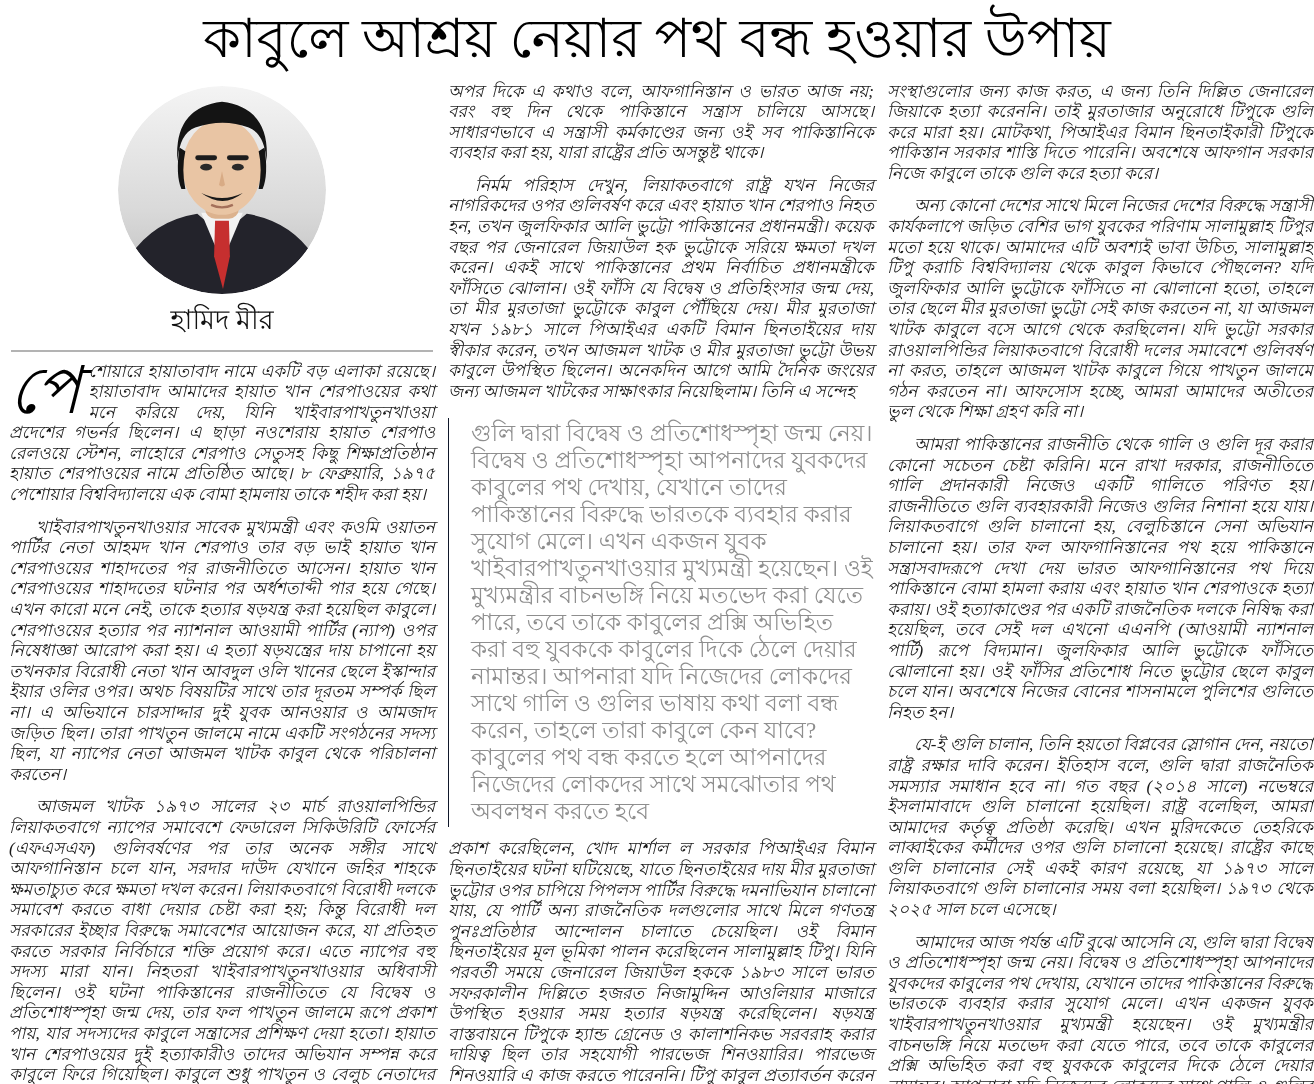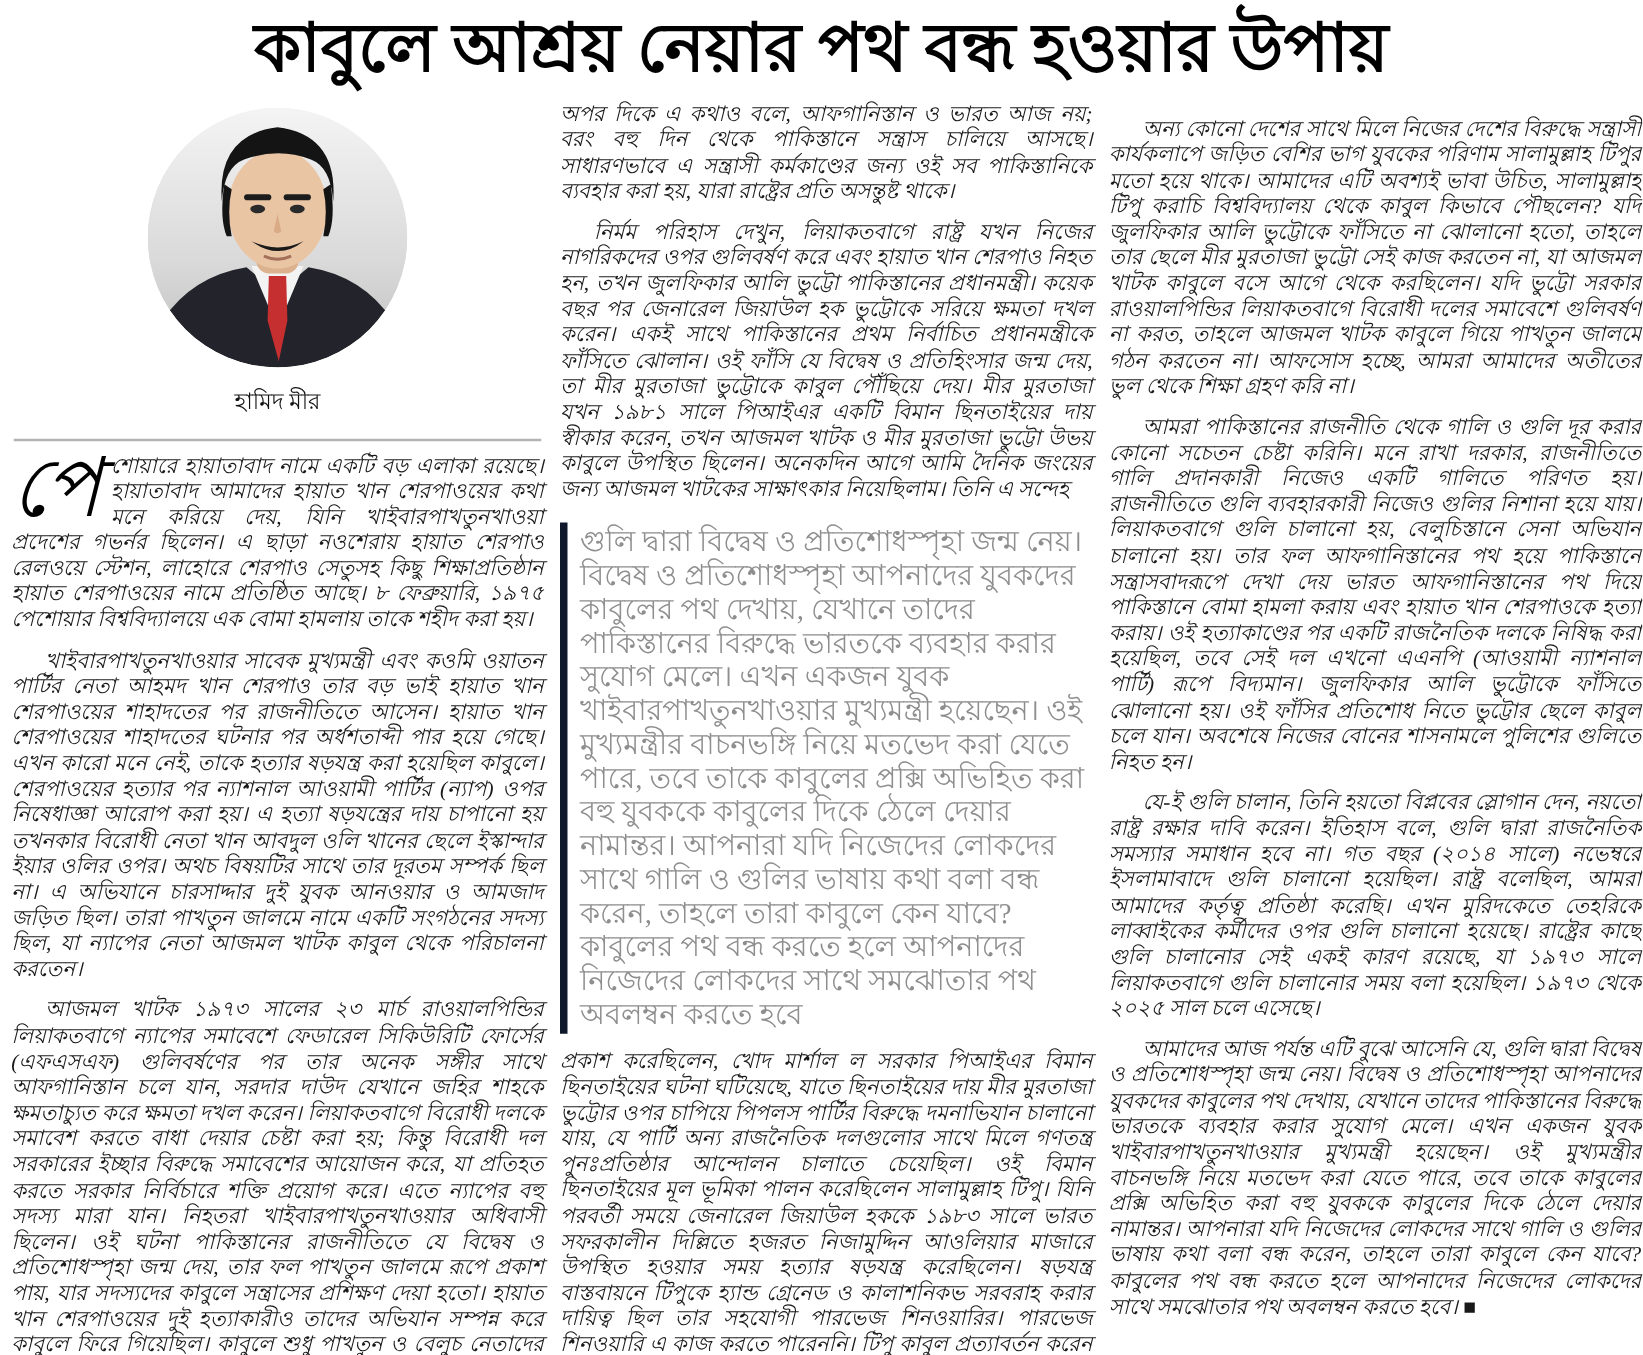--- a/index.html
+++ b/index.html
@@ -3,42 +3,42 @@
 <meta charset="utf-8">
 <style>
   html,body{margin:0;padding:0;background:#ffffff;}
   .page{
     position:relative;width:1314px;height:1084px;overflow:hidden;
     background:#ffffff;color:#141414;
     font-family:"Liberation Serif","DejaVu Serif",serif;
   }
   .headline{
     margin:6px 0 8px 0;text-align:center;
-    font-size:54px;font-weight:700;line-height:1.25;color:#000;
+    font-size:54px;font-weight:400;line-height:1.25;color:#000;
   }
   .cols{display:flex;gap:13px;padding:0 9px;align-items:flex-start;}
   .col{width:426px;flex:0 0 426px;}
   .photo-wrap{text-align:center;margin-top:4px;}
   .portrait{
     width:208px;height:208px;border-radius:50%;display:inline-block;overflow:hidden;
   }
   .caption{
-    text-align:center;font-size:18px;line-height:32px;color:#111;margin-top:6px;
+    text-align:center;font-size:27px;line-height:32px;color:#111;margin-top:6px;
   }
   .rule{border:none;border-top:2px solid #b3b3b3;margin:14px 2px 10px 2px;}
   .para{
     margin:0;font-size:17px;line-height:20.6px;text-align:justify;color:#191919;font-style:italic;
   }
   .indent{text-indent:27px;margin-top:12px;}
   .dropcap{
     float:left;font-size:66px;line-height:54px;padding:2px 8px 0 0;color:#000;
   }
   .pullquote{
-    margin:16px 0 12px 0;padding:2px 0 2px 10px;
-    border-left:6px solid #0f172a;
+    margin:16px 0 12px 0;padding:2px 0 2px 22px;
+    border-left:1px solid #0f172a;
     color:#8e8e8e;font-size:23px;line-height:27px;text-align:left;
   }
 </style>
 </head>
 <body>
 
 <div class="page">
 
   <h1 class="headline">কাবুলে আশ্রয় নেয়ার পথ বন্ধ হওয়ার উপায়</h1>
 
@@ -97,20 +97,21 @@
     </div>
 
     <div class="col">
       <p class="para">অপর দিকে এ কথাও বলে, আফগানিস্তান ও ভারত আজ নয়; বরং বহু দিন থেকে পাকিস্তানে সন্ত্রাস চালিয়ে আসছে। সাধারণভাবে এ সন্ত্রাসী কর্মকাণ্ডের জন্য ওই সব পাকিস্তানিকে ব্যবহার করা হয়, যারা রাষ্ট্রের প্রতি অসন্তুষ্ট থাকে।</p>
       <p class="para indent">নির্মম পরিহাস দেখুন, লিয়াকতবাগে রাষ্ট্র যখন নিজের নাগরিকদের ওপর গুলিবর্ষণ করে এবং হায়াত খান শেরপাও নিহত হন, তখন জুলফিকার আলি ভুট্টো পাকিস্তানের প্রধানমন্ত্রী। কয়েক বছর পর জেনারেল জিয়াউল হক ভুট্টোকে সরিয়ে ক্ষমতা দখল করেন। একই সাথে পাকিস্তানের প্রথম নির্বাচিত প্রধানমন্ত্রীকে ফাঁসিতে ঝোলান। ওই ফাঁসি যে বিদ্বেষ ও প্রতিহিংসার জন্ম দেয়, তা মীর মুরতাজা ভুট্টোকে কাবুল পৌঁছিয়ে দেয়। মীর মুরতাজা যখন ১৯৮১ সালে পিআইএর একটি বিমান ছিনতাইয়ের দায় স্বীকার করেন, তখন আজমল খাটক ও মীর মুরতাজা ভুট্টো উভয় কাবুলে উপস্থিত ছিলেন। অনেকদিন আগে আমি দৈনিক জংয়ের জন্য আজমল খাটকের সাক্ষাৎকার নিয়েছিলাম। তিনি এ সন্দেহ</p>
       <blockquote class="pullquote">গুলি দ্বারা বিদ্বেষ ও প্রতিশোধস্পৃহা জন্ম নেয়। বিদ্বেষ ও প্রতিশোধস্পৃহা আপনাদের যুবকদের কাবুলের পথ দেখায়, যেখানে তাদের পাকিস্তানের বিরুদ্ধে ভারতকে ব্যবহার করার সুযোগ মেলে। এখন একজন যুবক খাইবারপাখতুনখাওয়ার মুখ্যমন্ত্রী হয়েছেন। ওই মুখ্যমন্ত্রীর বাচনভঙ্গি নিয়ে মতভেদ করা যেতে পারে, তবে তাকে কাবুলের প্রক্সি অভিহিত করা বহু যুবককে কাবুলের দিকে ঠেলে দেয়ার নামান্তর। আপনারা যদি নিজেদের লোকদের সাথে গালি ও গুলির ভাষায় কথা বলা বন্ধ করেন, তাহলে তারা কাবুলে কেন যাবে? কাবুলের পথ বন্ধ করতে হলে আপনাদের নিজেদের লোকদের সাথে সমঝোতার পথ অবলম্বন করতে হবে</blockquote>
       <p class="para">প্রকাশ করেছিলেন, খোদ মার্শাল ল সরকার পিআইএর বিমান ছিনতাইয়ের ঘটনা ঘটিয়েছে, যাতে ছিনতাইয়ের দায় মীর মুরতাজা ভুট্টোর ওপর চাপিয়ে পিপলস পার্টির বিরুদ্ধে দমনাভিযান চালানো যায়, যে পার্টি অন্য রাজনৈতিক দলগুলোর সাথে মিলে গণতন্ত্র পুনঃপ্রতিষ্ঠার আন্দোলন চালাতে চেয়েছিল। ওই বিমান ছিনতাইয়ের মূল ভূমিকা পালন করেছিলেন সালামুল্লাহ টিপু। যিনি পরবর্তী সময়ে জেনারেল জিয়াউল হককে ১৯৮৩ সালে ভারত সফরকালীন দিল্লিতে হজরত নিজামুদ্দিন আওলিয়ার মাজারে উপস্থিত হওয়ার সময় হত্যার ষড়যন্ত্র করেছিলেন। ষড়যন্ত্র বাস্তবায়নে টিপুকে হ্যান্ড গ্রেনেড ও কালাশনিকভ সরবরাহ করার দায়িত্ব ছিল তার সহযোগী পারভেজ শিনওয়ারির। পারভেজ শিনওয়ারি এ কাজ করতে পারেননি। টিপু কাবুল প্রত্যাবর্তন করেন এবং শিনওয়ারিকে হত্যা করেন। শিনওয়ারির হত্যার অভিযোগে আফগান প্রেসিডেন্ট ড. নজিবুল্লাহর নির্দেশে সালামুল্লাহ টিপুকে কাবুলে গুলি করে হত্যা করা হয়। এ দাবিও করা হয়, মীর মুরতাজা ভুট্টোর সন্দেহ ছিল, টিপু পাকিস্তানি গোয়েন্দা</p>
     </div>
 
     <div class="col">
+      <p class="para">সংস্থাগুলোর জন্য কাজ করত, এ জন্য তিনি দিল্লিত জেনারেল জিয়াকে হত্যা করেননি। তাই মুরতাজার অনুরোধে টিপুকে গুলি করে মারা হয়। মোটকথা, পিআইএর বিমান ছিনতাইকারী টিপুকে পাকিস্তান সরকার শাস্তি দিতে পারেনি। অবশেষে আফগান সরকার নিজে কাবুলে তাকে গুলি করে হত্যা করে।</p>
       <p class="para indent">অন্য কোনো দেশের সাথে মিলে নিজের দেশের বিরুদ্ধে সন্ত্রাসী কার্যকলাপে জড়িত বেশির ভাগ যুবকের পরিণাম সালামুল্লাহ টিপুর মতো হয়ে থাকে। আমাদের এটি অবশ্যই ভাবা উচিত, সালামুল্লাহ টিপু করাচি বিশ্ববিদ্যালয় থেকে কাবুল কিভাবে পৌছলেন? যদি জুলফিকার আলি ভুট্টোকে ফাঁসিতে না ঝোলানো হতো, তাহলে তার ছেলে মীর মুরতাজা ভুট্টো সেই কাজ করতেন না, যা আজমল খাটক কাবুলে বসে আগে থেকে করছিলেন। যদি ভুট্টো সরকার রাওয়ালপিন্ডির লিয়াকতবাগে বিরোধী দলের সমাবেশে গুলিবর্ষণ না করত, তাহলে আজমল খাটক কাবুলে গিয়ে পাখতুন জালমে গঠন করতেন না। আফসোস হচ্ছে, আমরা আমাদের অতীতের ভুল থেকে শিক্ষা গ্রহণ করি না।</p>
       <p class="para indent">আমরা পাকিস্তানের রাজনীতি থেকে গালি ও গুলি দূর করার কোনো সচেতন চেষ্টা করিনি। মনে রাখা দরকার, রাজনীতিতে গালি প্রদানকারী নিজেও একটি গালিতে পরিণত হয়। রাজনীতিতে গুলি ব্যবহারকারী নিজেও গুলির নিশানা হয়ে যায়। লিয়াকতবাগে গুলি চালানো হয়, বেলুচিস্তানে সেনা অভিযান চালানো হয়। তার ফল আফগানিস্তানের পথ হয়ে পাকিস্তানে সন্ত্রাসবাদরূপে দেখা দেয় ভারত আফগানিস্তানের পথ দিয়ে পাকিস্তানে বোমা হামলা করায় এবং হায়াত খান শেরপাওকে হত্যা করায়। ওই হত্যাকাণ্ডের পর একটি রাজনৈতিক দলকে নিষিদ্ধ করা হয়েছিল, তবে সেই দল এখনো এএনপি (আওয়ামী ন্যাশনাল পার্টি) রূপে বিদ্যমান। জুলফিকার আলি ভুট্টোকে ফাঁসিতে ঝোলানো হয়। ওই ফাঁসির প্রতিশোধ নিতে ভুট্টোর ছেলে কাবুল চলে যান। অবশেষে নিজের বোনের শাসনামলে পুলিশের গুলিতে নিহত হন।</p>
       <p class="para indent">যে-ই গুলি চালান, তিনি হয়তো বিপ্লবের স্লোগান দেন, নয়তো রাষ্ট্র রক্ষার দাবি করেন। ইতিহাস বলে, গুলি দ্বারা রাজনৈতিক সমস্যার সমাধান হবে না। গত বছর (২০১৪ সালে) নভেম্বরে ইসলামাবাদে গুলি চালানো হয়েছিল। রাষ্ট্র বলেছিল, আমরা আমাদের কর্তৃত্ব প্রতিষ্ঠা করেছি। এখন মুরিদকেতে তেহরিকে লাব্বাইকের কর্মীদের ওপর গুলি চালানো হয়েছে। রাষ্ট্রের কাছে গুলি চালানোর সেই একই কারণ রয়েছে, যা ১৯৭৩ সালে লিয়াকতবাগে গুলি চালানোর সময় বলা হয়েছিল। ১৯৭৩ থেকে ২০২৫ সাল চলে এসেছে।</p>
       <p class="para indent">আমাদের আজ পর্যন্ত এটি বুঝে আসেনি যে, গুলি দ্বারা বিদ্বেষ ও প্রতিশোধস্পৃহা জন্ম নেয়। বিদ্বেষ ও প্রতিশোধস্পৃহা আপনাদের যুবকদের কাবুলের পথ দেখায়, যেখানে তাদের পাকিস্তানের বিরুদ্ধে ভারতকে ব্যবহার করার সুযোগ মেলে। এখন একজন যুবক খাইবারপাখতুনখাওয়ার মুখ্যমন্ত্রী হয়েছেন। ওই মুখ্যমন্ত্রীর বাচনভঙ্গি নিয়ে মতভেদ করা যেতে পারে, তবে তাকে কাবুলের প্রক্সি অভিহিত করা বহু যুবককে কাবুলের দিকে ঠেলে দেয়ার নামান্তর। আপনারা যদি নিজেদের লোকদের সাথে গালি ও গুলির ভাষায় কথা বলা বন্ধ করেন, তাহলে তারা কাবুলে কেন যাবে? কাবুলের পথ বন্ধ করতে হলে আপনাদের নিজেদের লোকদের সাথে সমঝোতার পথ অবলম্বন করতে হবে। ■</p>
 
     </div>
 
   </div>
 </div>
 

